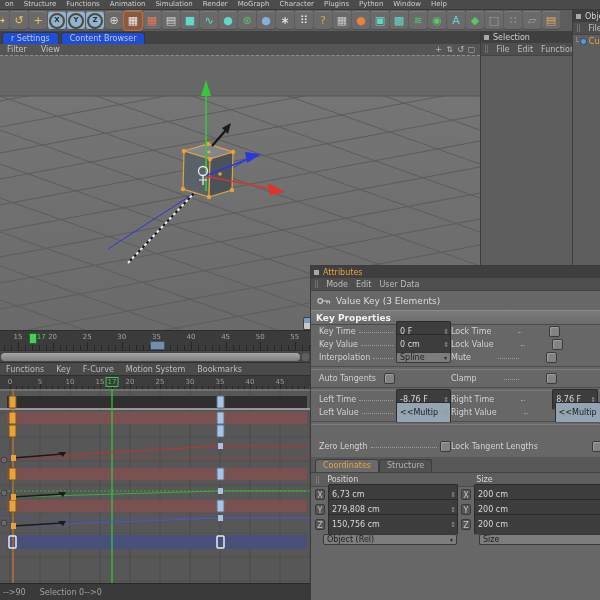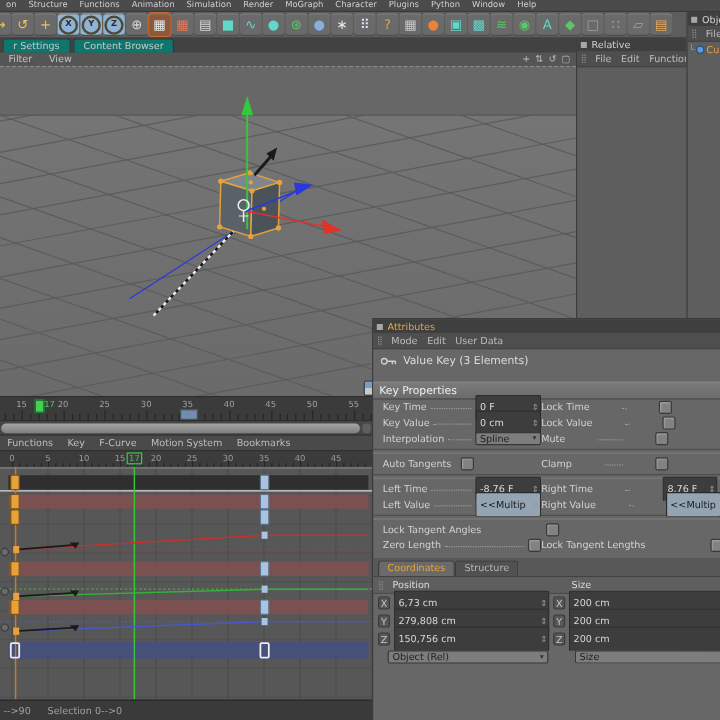--- a/index.html
+++ b/index.html
@@ -12,21 +12,21 @@
   
   #toolbar{left:0;top:10px;width:572px;height:21px;background:#5d5d5d;display:flex;align-items:center;overflow:hidden;}
   .ticon{flex:0 0 18px;width:18px;height:19px;margin:0 .5px;background:#6a6a6a;border-radius:3px;
     display:flex;align-items:center;justify-content:center;font-size:11px;line-height:19px;
     box-shadow:inset 0 1px 0 #7e7e7e,inset 0 -1px 0 #4e4e4e;}
   .ticon.first{margin-left:-9px;}
   .ticon .ring{width:12px;height:12px;border:2px solid #4f4a33;border-radius:50%;font-size:7px;font-weight:bold;
     color:#2c2c2c;display:flex;align-items:center;justify-content:center;}
   
   #docktabs{left:0;top:31px;width:480px;height:13px;background:#424242;display:flex;align-items:flex-end;padding-left:2px;box-sizing:border-box;}
-  .dtab{background:#0f766e;border:1px solid #373737;border-bottom:none;border-radius:3px 3px 0 0;
+  .dtab{background:#1d4ed8;border:1px solid #373737;border-bottom:none;border-radius:3px 3px 0 0;
     font-size:8px;line-height:11px;padding:0 8px;color:#c6c6c6;margin-right:2px;white-space:nowrap;}
   #vpmenu{left:0;top:44px;width:480px;height:11px;background:#555;display:flex;align-items:center;font-size:8px;color:#c4c4c4;}
   #vpmenu .mi{padding:0 7px;}
   #vpicons{margin-left:auto;display:flex;gap:2px;padding-right:4px;}
   #vpicons span{font-size:8px;color:#b8b8b8;width:9px;text-align:center;}
   
   #viewport{left:0;top:55px;width:480px;height:275px;border-top:1px dashed #8d8d8d;box-sizing:border-box;}
   
   #materials{left:480px;top:31px;width:92px;height:234px;background:#5e5e5e;border-left:1px solid #3c3c3c;box-sizing:border-box;}
   .ptitle{height:12px;background:#3f3f3f;display:flex;align-items:center;font-size:8px;color:#d2d2d2;padding:0 3px;white-space:nowrap;overflow:hidden;}
@@ -38,21 +38,21 @@
   #objects{left:572px;top:10px;width:28px;height:255px;background:#5e5e5e;border-left:1px solid #3c3c3c;box-sizing:border-box;overflow:hidden;}
   #objects .obj-item{display:flex;align-items:center;height:12px;font-size:8px;white-space:nowrap;overflow:hidden;padding-left:1px;}
   #objects .tree{color:#9a9a9a;font-size:8px;}
   #objects .odot{width:5px;height:5px;border-radius:50%;background:#5a9ae0;border:1px solid #2c4a70;margin:0 2px 0 1px;flex:0 0 5px;}
   
   #attributes{left:310px;top:265px;width:290px;height:335px;background:#676767;border-left:1px solid #3c3c3c;
     border-top:1px solid #3c3c3c;box-sizing:border-box;font-size:8px;}
   #attributes .ptitle span.t{color:#e8a33c;}
   #selrow{display:flex;align-items:center;height:19px;padding:0 6px;color:#dcdcdc;font-size:9px;gap:5px;}
   .gheader{height:13px;background:linear-gradient(#7b7b7b,#6b6b6b);border-top:1px solid #8a8a8a;border-bottom:1px solid #4a4a4a;
-    display:flex;align-items:center;font-weight:normal;font-size:9px;color:#f0f0f0;padding-left:5px;margin-top:8px;}
+    display:flex;align-items:center;font-weight:bold;font-size:9px;color:#f0f0f0;padding-left:5px;}
   .prow{display:flex;align-items:center;height:13px;padding:0 5px 0 8px;color:#d2d2d2;}
   .half-l{display:flex;align-items:center;width:132px;flex:0 0 132px;}
   .half-r{display:flex;align-items:center;flex:1;gap:24px;}
   .lbl{white-space:nowrap;}
   .dots{flex:1;border-bottom:1px dotted #9b9b9b;height:4px;margin:0 3px 2px 3px;min-width:4px;}
   .fld{background:#3d3d3d;border:1px solid #2b2b2b;border-bottom-color:#565656;color:#d8d8d8;height:21px;
     line-height:10px;padding:0 1px 0 3px;border-radius:2px;display:flex;align-items:center;justify-content:space-between;box-sizing:border-box;}
   .fld .spin{color:#9a9a9a;font-size:7px;margin-left:2px;}
   .fld.w55{width:55px;flex:0 0 55px;}
   .fld.w44{width:46px;flex:0 0 46px;}
@@ -297,21 +297,21 @@
       <circle cx="203" cy="115" r="4.5" fill="none" stroke="#ececec" stroke-width="1.3"></circle>
       <line x1="203" y1="120" x2="203" y2="129" stroke="#ececec" stroke-width="1.3"></line>
       <line x1="199" y1="124" x2="207" y2="124" stroke="#ececec" stroke-width="1"></line>
     </svg>
 </div>
 <div id="cornericon" class="abs"></div>
 
 <div id="materials" class="abs">
   <div class="ptitle">
     <span class="sq"></span>
-    <span>Relative</span>
+    <span>Selection</span>
   </div>
   <div class="pmenu" id="matmenu">
       <span class="grip">⣿</span>
       <span>File</span>
       <span>Edit</span>
       <span>Function</span>
     </div>
   <div style="height:210px;"></div>
 </div>
 
@@ -443,25 +443,20 @@
         <span class="lbl">Right Value</span>
         <span class="dots"></span>
       <div class="fld w44 hl">
           <span>&lt;&lt;Multip</span>
           <span class="spin">⇕</span>
         </div>
       </div>
   </div>
   <div class="sep"></div>
   <div class="prow">
-    <div class="half-r">
-        <span class="lbl">Lock Tangent Angles</span>
-        <span style="width:6px"></span>
-      <span class="cb mr"></span>
-      </div>
   </div>
   <div class="prow">
     <div class="half-l">
         <span class="lbl">Zero Length</span>
         <span class="dots"></span>
       <span class="cb"></span>
       </div>
     <div class="half-r">
         <span class="lbl">Lock Tangent Lengths</span>
         <span style="width:6px"></span>

